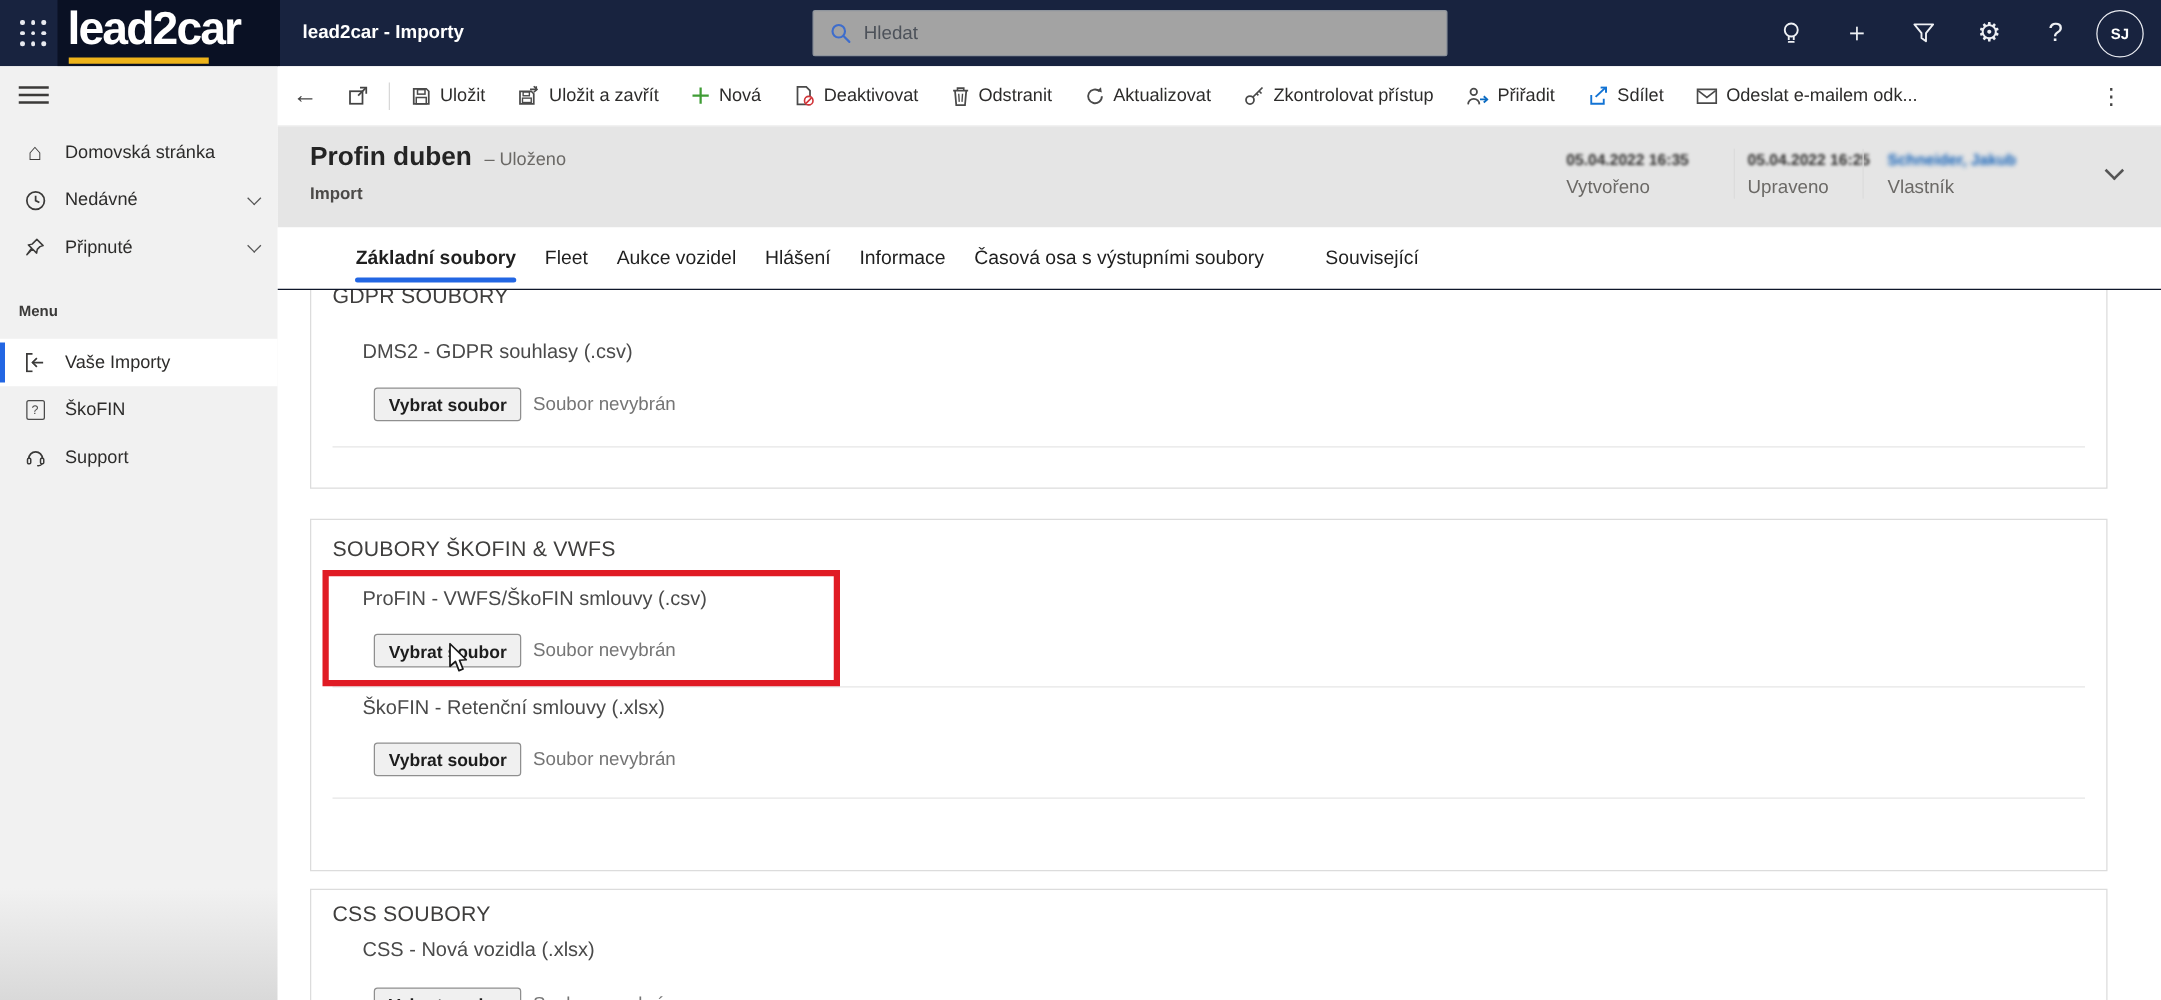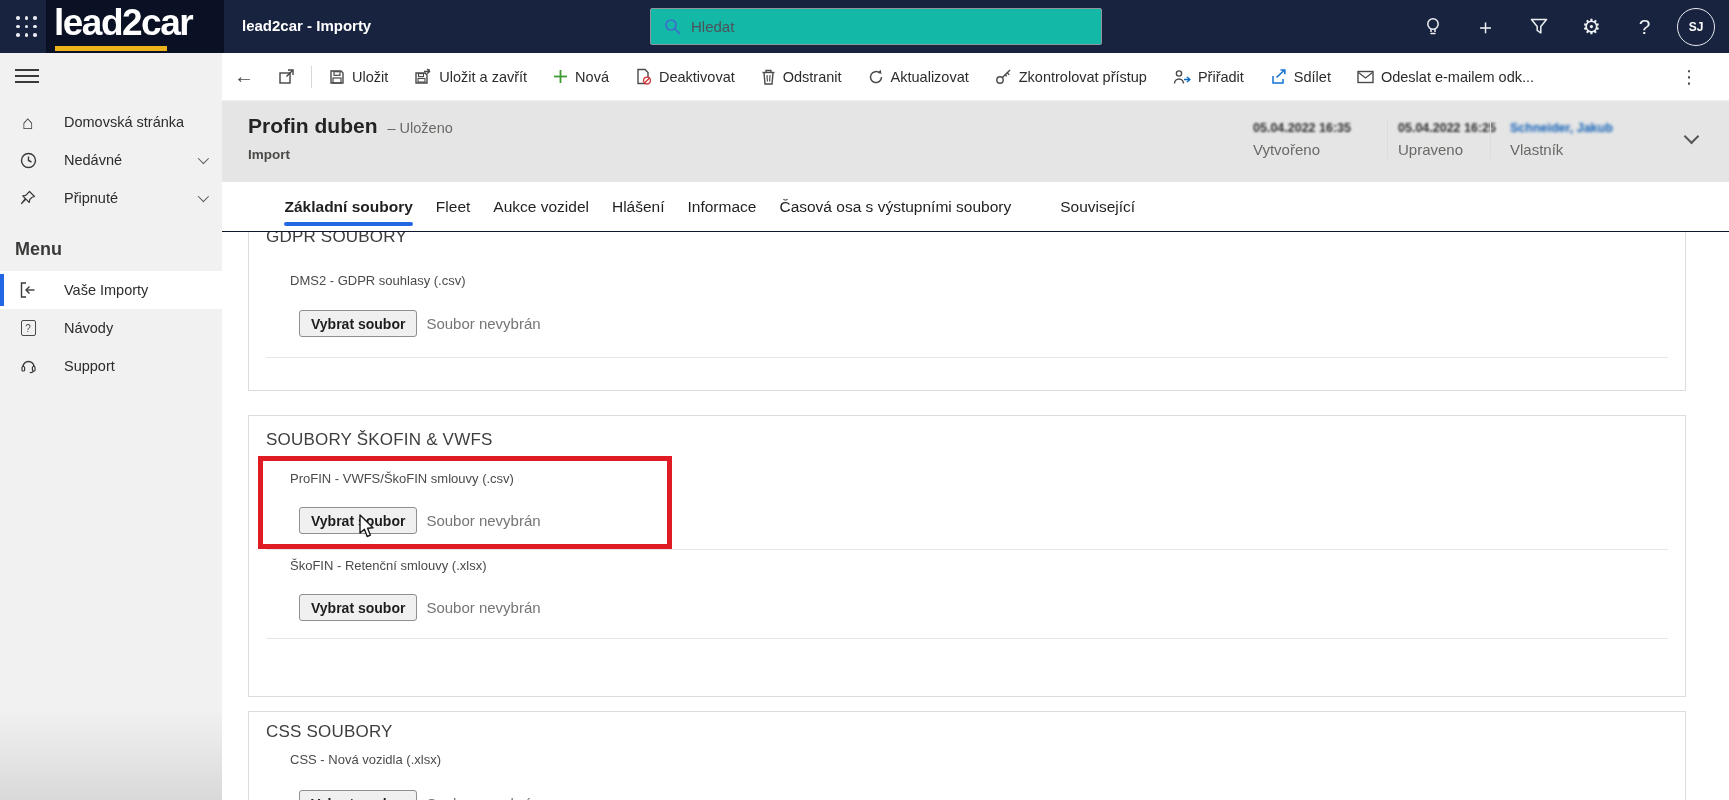--- a/index.html
+++ b/index.html
@@ -9,21 +9,21 @@
 
   
   .topbar { position:absolute; left:0; top:0; width:1729px; height:53px; background:#18233f; }
   .waffle { position:absolute; left:16px; top:16px; width:22px; height:22px; cursor:pointer;
             display:grid; grid-template-columns:repeat(3,1fr); grid-template-rows:repeat(3,1fr); gap:4px; }
   .waffle i { width:3.5px; height:3.5px; background:#e8eaf0; border-radius:50%; }
   .logotile { position:absolute; left:46px; top:0; width:178px; height:53px; background:#0a1124; }
   .logotxt { position:absolute; left:8px; top:2px; font-size:37px; font-weight:700; color:#fff; letter-spacing:-1.5px; }
   .logobar { position:absolute; left:9px; top:46px; width:112px; height:5px; background:#edb31a; }
   .apptitle { position:absolute; left:242px; top:17px; font-size:15px; font-weight:700; color:#fff; }
-  .searchbox { position:absolute; left:650px; top:8px; width:452px; height:37px; background:#14b8a6;
+  .searchbox { position:absolute; left:650px; top:8px; width:508px; height:37px; background:#a3a3a3;
                border:1px solid #8f959d; border-radius:2px; display:flex; align-items:center; padding-left:13px; }
   .searchbox svg { flex:0 0 auto; }
   .searchbox input { border:none; background:transparent; outline:none; margin-left:10px; width:440px;
                      font-size:15px; color:#30343b; font-family:"Liberation Sans",sans-serif; }
   .searchbox input::placeholder { color:#4d525a; opacity:1; }
   .topicons { position:absolute; right:0; top:0; height:53px; display:flex; align-items:center; }
   .topico { width:53px; height:53px; display:flex; align-items:center; justify-content:center;
             color:#eef0f4; cursor:pointer; }
   .topico .glyph { font-size:21px; line-height:1; font-weight:400; }
   .avatarc { width:38px; height:38px; border:1.5px solid #e8eaf0; border-radius:50%;
@@ -62,21 +62,21 @@
          display:flex; align-items:center; cursor:pointer; }
   .tab.active { font-weight:700; }
   .tab.active::after { content:""; position:absolute; left:11px; right:11px; bottom:6px; height:4px;
                        background:#2266e3; border-radius:2px; }
   .tab.lastgap { margin-left:26px; }
 
   
   .content { position:absolute; left:222px; top:232px; width:1507px; height:568px; background:#fff; overflow:hidden; }
   .card { position:absolute; left:26px; width:1438px; background:#fff; border:1px solid #dcdcdc; }
   .sectitle { position:absolute; left:17px; font-size:17px; color:#3f3e3d; letter-spacing:.2px; }
-  .rowlabel { position:absolute; left:41px; font-size:13px; color:#4a4a4a; }
+  .rowlabel { position:absolute; left:41px; font-size:16px; color:#4a4a4a; }
   .filerow { position:absolute; left:50px; display:flex; align-items:center; }
   .filebtn { height:27px; padding:0 11px; font-size:14px; font-weight:700; color:#1d1d1d;
              background:#f0f0f0; border:1px solid #8f8f8f; border-radius:3px; cursor:pointer;
              font-family:"Liberation Sans",sans-serif; }
   .filestatus { margin-left:9px; font-size:15px; color:#757575; }
   .divider { position:absolute; left:17px; right:17px; height:1px; background:#e6e6e6; }
   .redbox { position:absolute; border:5px solid #e01b24; pointer-events:none; }
 
   
   .cursor { position:absolute; left:358px; top:514px; pointer-events:none; z-index:50; }
@@ -85,25 +85,25 @@
   .sidebar { position:absolute; left:0; top:53px; width:222px; height:747px;
              background:linear-gradient(180deg,#f1f1f1 0%,#f1f1f1 88%,#d9d9d9 100%); }
   .hamb { position:absolute; left:15px; top:13px; width:24px; height:20px; cursor:pointer;
           display:flex; flex-direction:column; justify-content:center; gap:4px; }
   .hamb i { display:block; height:2px; background:#3b3a39; }
   .navlist { position:absolute; left:0; top:50px; width:222px; }
   .navrow { position:relative; height:38px; display:flex; align-items:center; padding-left:18px;
             cursor:pointer; color:#2d2c2b; }
   .navrow .nicon { width:20px; height:20px; display:flex; align-items:center; justify-content:center;
                    color:#3b3a39; flex:0 0 auto; }
-  .navrow .nlabel { margin-left:26px; font-size:14.5px; }
+  .navrow .nlabel { margin-left:14px; font-size:14.5px; }
   .navrow .chev { position:absolute; right:16px; width:8px; height:8px; border-right:1.6px solid #555;
                   border-bottom:1.6px solid #555; transform:rotate(45deg) translateY(-2px); }
   .menuhdr { height:44px; display:flex; align-items:center; padding-left:15px;
-             font-size:18px; font-weight:700; color:#3b3a39; margin-top:10px; }
+             font-size:12px; font-weight:700; color:#3b3a39; margin-top:10px; }
   .navrow.selected { background:#fff; }
   .navrow.selected::before { content:""; position:absolute; left:0; top:3px; bottom:3px; width:4px; background:#2266e3; }
   .qbox { width:15px; height:16px; border:1.3px solid #4a4a4a; border-radius:2px; font-size:10px;
           display:flex; align-items:center; justify-content:center; color:#4a4a4a; }
   .homeglyph { font-size:19px; line-height:1; }
 </style>
 </head>
 <body>
 
 <div id="stage">
@@ -404,21 +404,21 @@
             <line x1="14.5" y1="8" x2="6" y2="8" stroke="#3b3a39" stroke-width="1.4"></line>
             <polyline points="9.5 4.5, 6 8, 9.5 11.5" fill="none" stroke="#3b3a39" stroke-width="1.4"></polyline>
           </svg>
         </span>
         <span class="nlabel">Vaše Importy</span>
       </div>
       <div class="navrow">
         <span class="nicon">
             <span class="qbox">?</span>
           </span>
-        <span class="nlabel">Návody</span>
+        <span class="nlabel">ŠkoFIN</span>
       </div>
       <div class="navrow">
         <span class="nicon">
           <svg width="17" height="16" viewBox="0 0 17 16">
             <path d="M3 9 a5.5 5.5 0 0 1 11 0" fill="none" stroke="#3b3a39" stroke-width="1.4"></path>
             <rect x="2" y="8.5" width="2.6" height="4.5" rx="1" fill="none" stroke="#3b3a39" stroke-width="1.2"></rect>
             <rect x="12.4" y="8.5" width="2.6" height="4.5" rx="1" fill="none" stroke="#3b3a39" stroke-width="1.2"></rect>
             <path d="M13.7 13 a3.5 2.5 0 0 1 -4 1.5" fill="none" stroke="#3b3a39" stroke-width="1.2"></path>
           </svg>
         </span>

